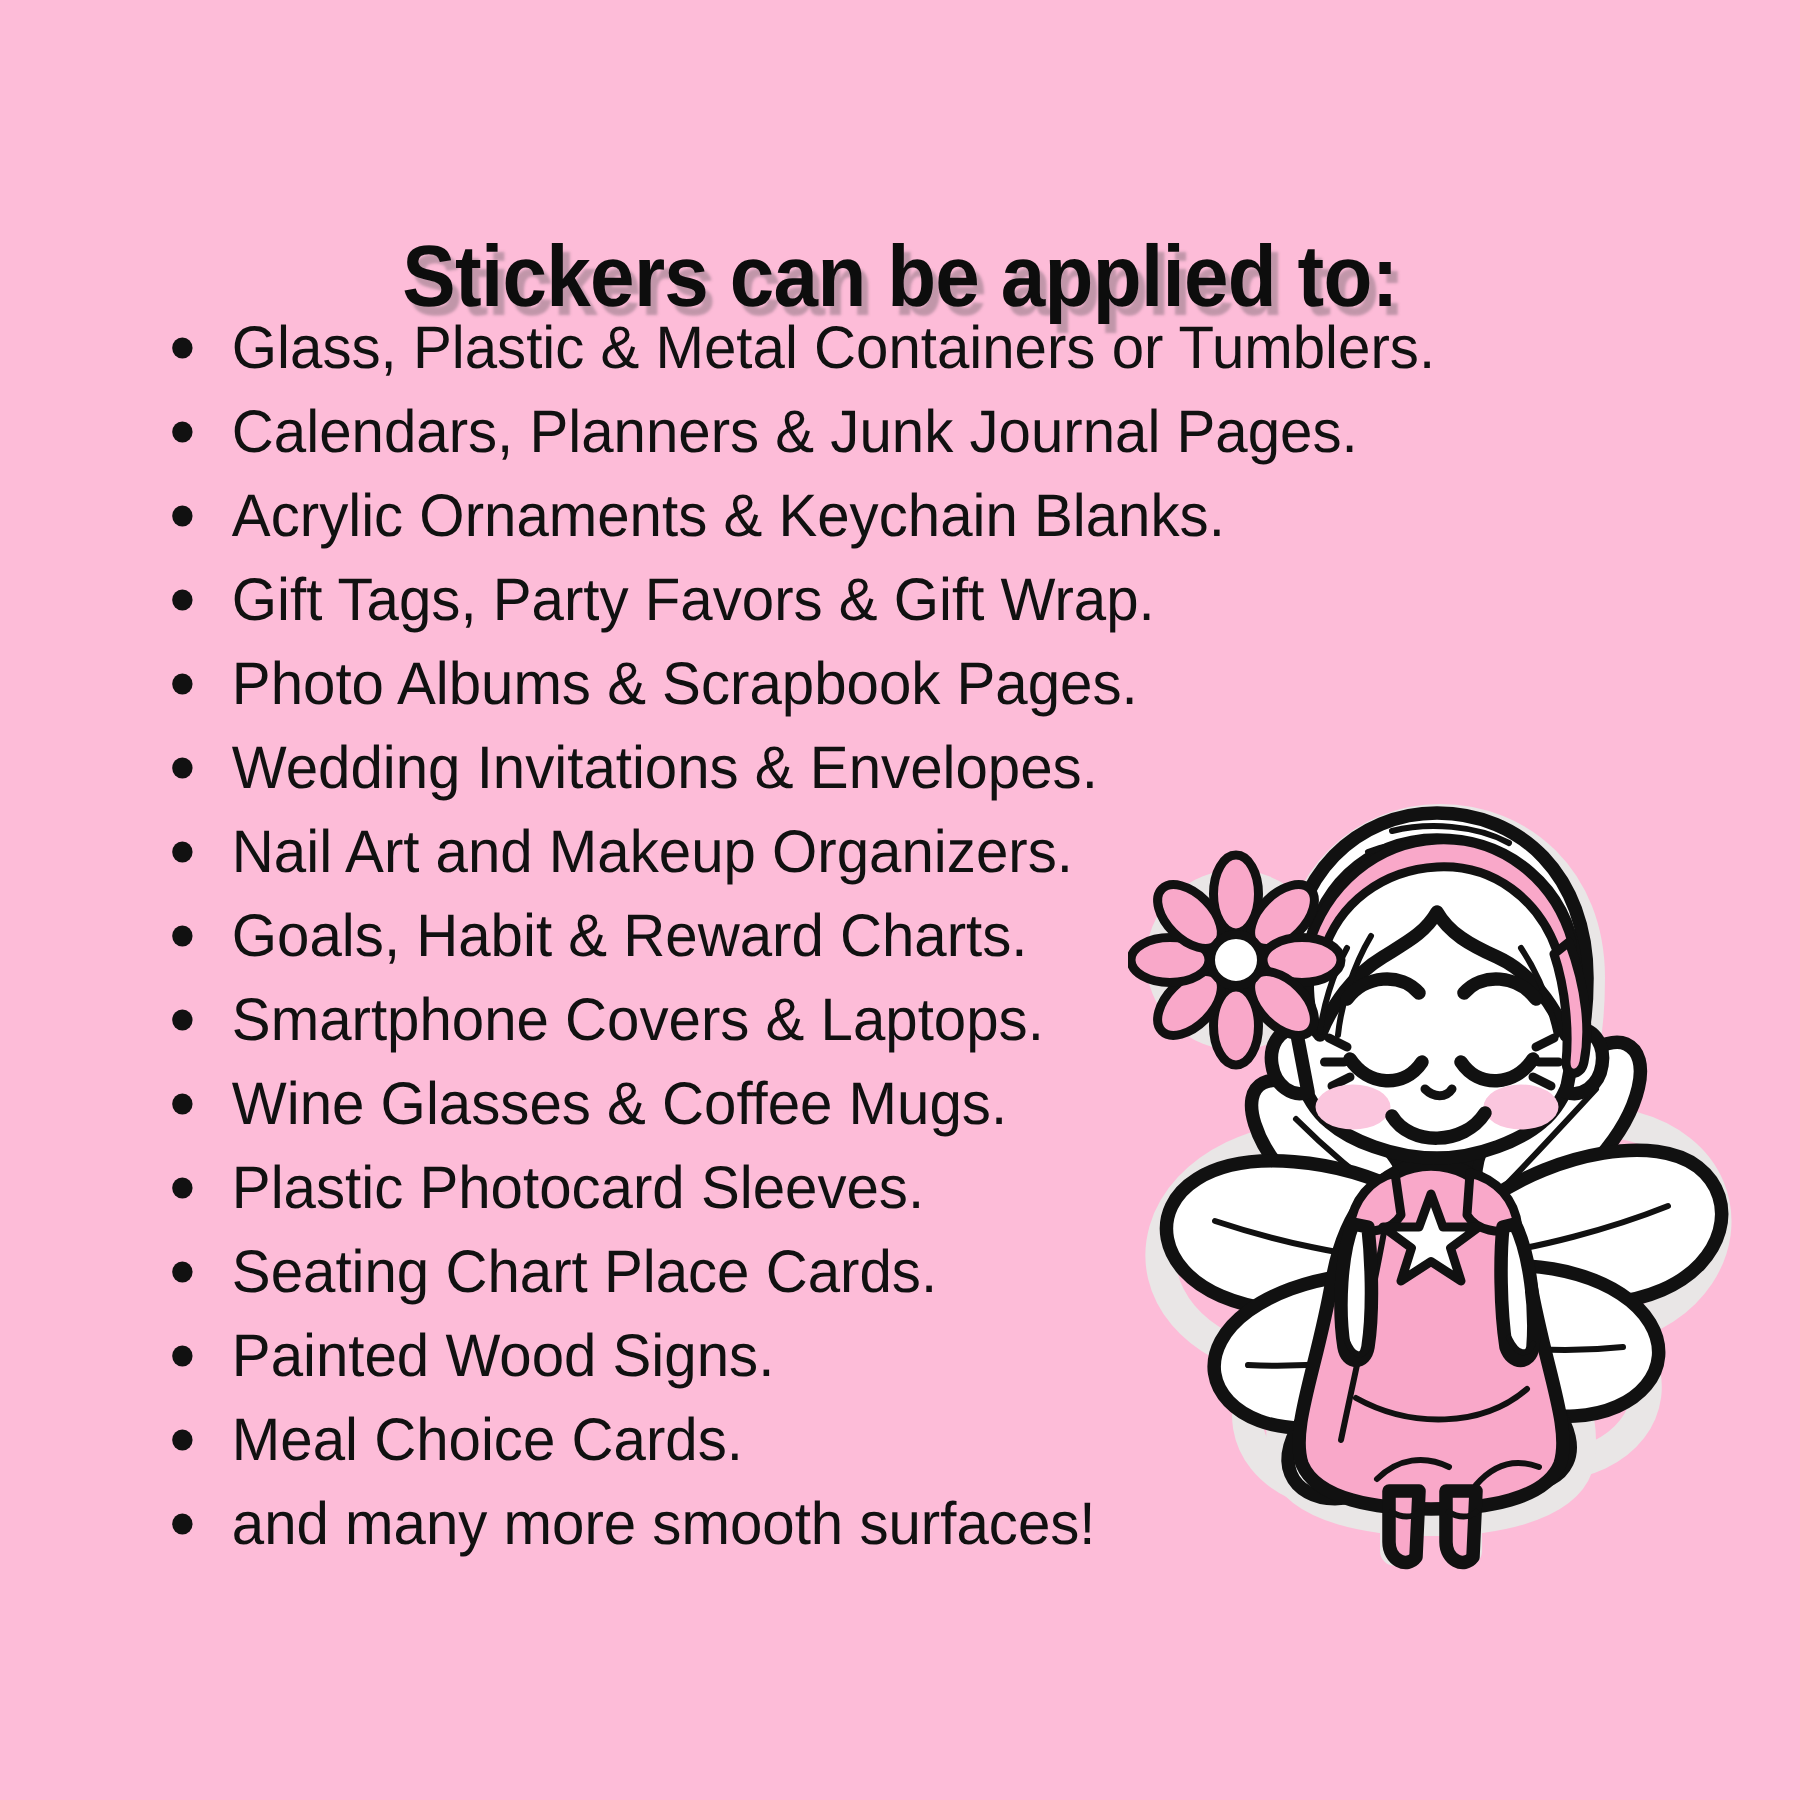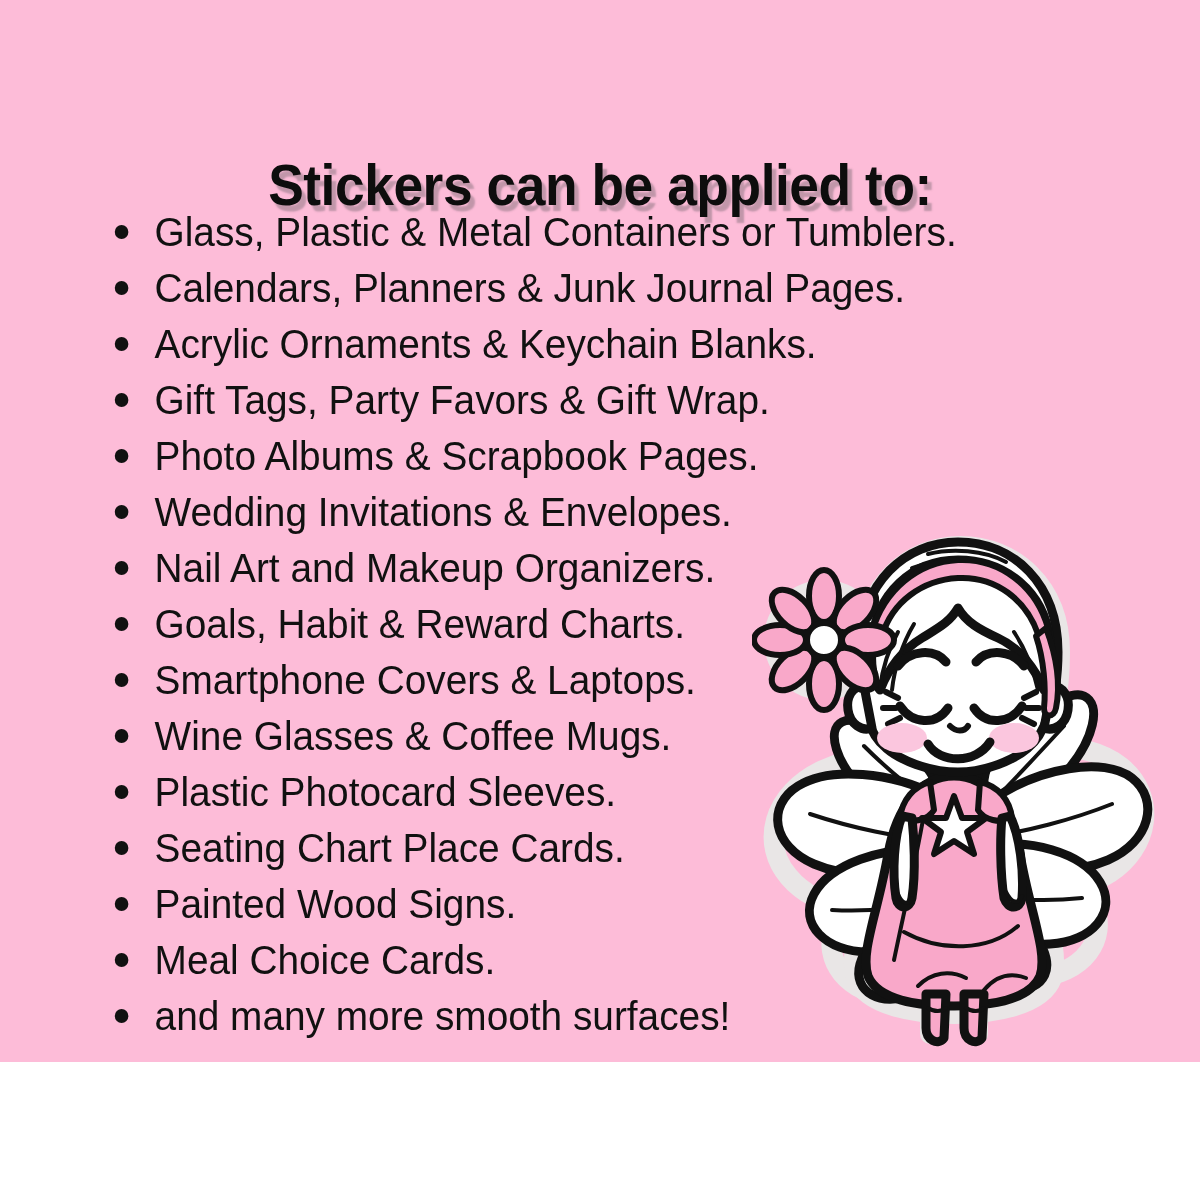--- a/index.html
+++ b/index.html
@@ -8,21 +8,21 @@
   }
   body {
     width: 1200px;
     height: 1200px;
     overflow: hidden;
     font-family: "Liberation Sans", sans-serif;
   }
   #page {
     position: relative;
     width: 1200px;
-    height: 1062px;
+    height: 1200px;
     background: #fdbcd8;
     overflow: hidden;
   }
 
   
   #title {
     position: absolute;
     top: 112px;
     left: 0;
     width: 1200px;

